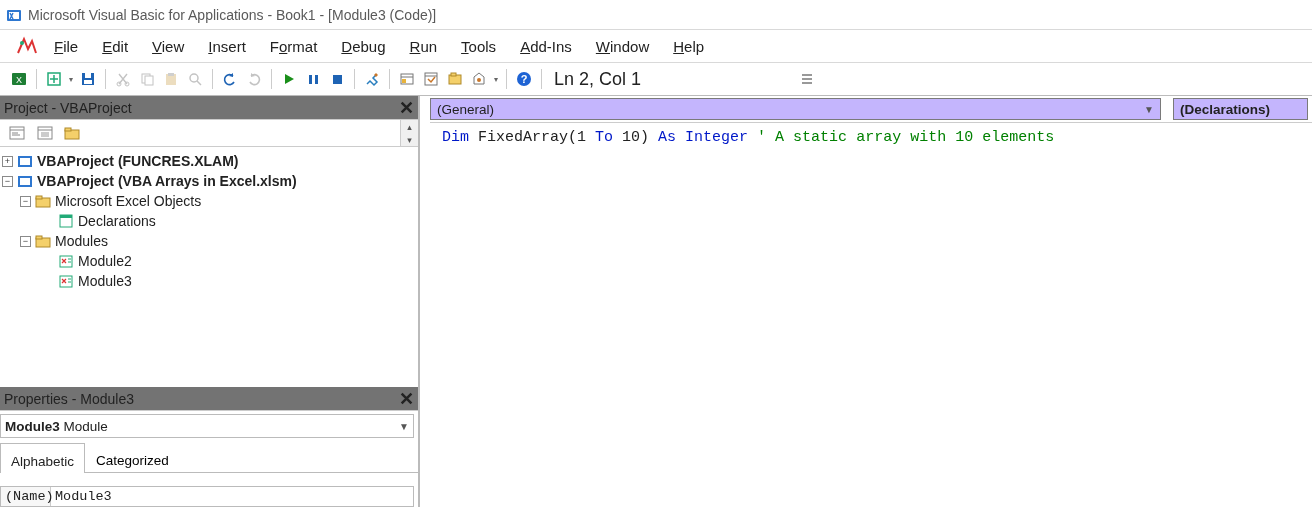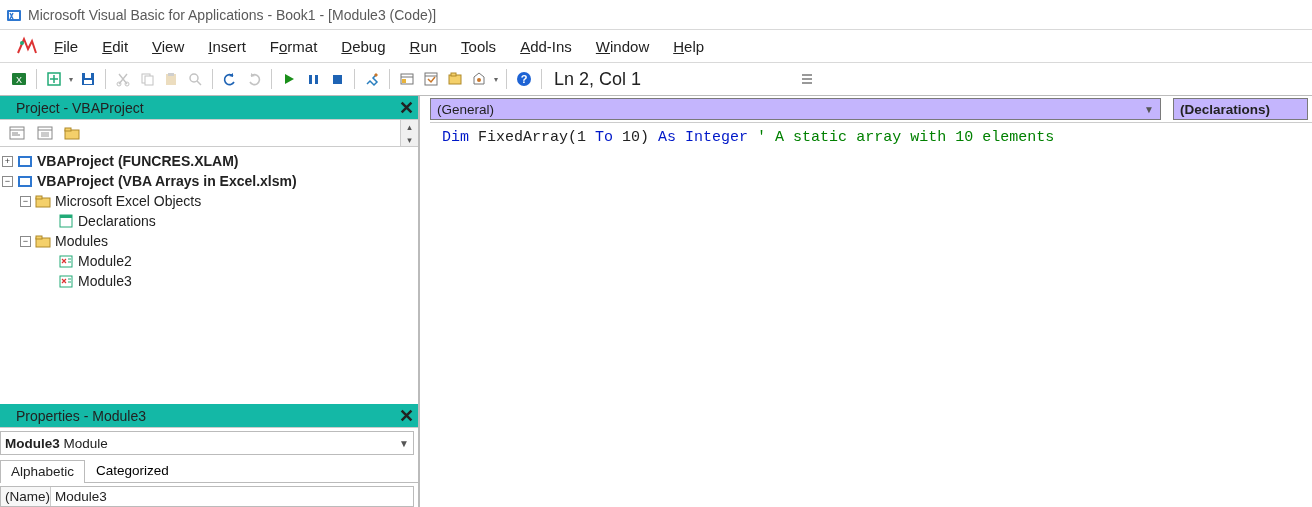--- a/index.html
+++ b/index.html
@@ -13,39 +13,39 @@
   .menubar .menu u { text-decoration: underline; }
   .toolbar { height:33px; display:flex; align-items:center; padding-left:8px; gap:2px; border-bottom:1px solid #bbb; background:#fff;}
   .toolbar .btn { width:22px; height:22px; display:flex; align-items:center; justify-content:center; border-radius:2px;}
   .toolbar .dd { width:8px; display:flex; align-items:center; justify-content:center; color:#666; font-size:8px;}
   .toolbar .sep { width:1px; height:20px; background:#ccc; margin:0 4px;}
   .toolbar .status { margin-left:6px; font-size:18px; color:#222;text-align:center;}
   .toolbar .end-grip { margin-left:auto; margin-right:500px; width:10px; height:28px; display:flex; flex-direction:column; justify-content:center; gap:2px;}
   .toolbar .end-grip span{ display:block; height:2px; background:#999;}
   .main { display:flex; height:calc(507px - 30px - 33px - 33px); }
   .left { width:420px; border-right:2px solid #bbb; display:flex; flex-direction:column;}
-  .panel-hd { background:#14b8a6; border-bottom:1px solid #ccc; height:24px; display:flex; align-items:center; padding-left:16px; position:relative; font-size:14px;}
+  .panel-hd { background:#737373; border-bottom:1px solid #ccc; height:24px; display:flex; align-items:center; padding-left:4px; position:relative; font-size:14px;}
   .panel-hd .close { position:absolute; right:4px; top:1px; font-weight:bold; font-size:18px; cursor:default;}
   .proj-tools { height:27px; border-bottom:1px solid #ccc; display:flex; align-items:center; padding-left:6px; gap:6px; position:relative;}
   .proj-tools .tbtn{ width:22px; height:20px; display:flex; align-items:center; justify-content:center;}
   .proj-tools .scroll-hint{position:absolute; right:0; top:0; bottom:0; width:18px; background:#f0f0f0; border-left:1px solid #ccc; display:flex; flex-direction:column;}
   .proj-tools .scroll-hint div{flex:1; display:flex; align-items:center; justify-content:center; font-size:9px; color:#555;}
   .tree { flex:1 1 auto; overflow:auto; padding:4px 2px; font-size:14px;}
   .tree .row{ display:flex; align-items:center; height:20px; gap:4px; white-space:nowrap;}
   .tree .tw{display:inline-block; width:11px; height:11px; border:1px solid #8a8a8a; font-size:9px; line-height:9px; text-align:center; color:#3a3a3a; background:#fff;}
   .tree .sp{display:inline-block;}
   .tree .lbl{}
   .tree .bold{font-weight:bold;}
   .props-hd{}
   .obj-row{ height:24px; border:1px solid #bbb; margin:3px 4px 0 0; display:flex; align-items:center; padding:0 4px; position:relative; font-size:13.5px;}
   .obj-row .dd-caret{position:absolute; right:4px; font-size:10px; color:#555;}
   .tabs{ display:flex; border-bottom:1px solid #bbb; margin-top:4px;}
-  .tabs .tab{ padding:3px 10px 4px; font-size:13.5px; border:1px solid #bbb; border-bottom:none; background:#fff; position:relative; top:1px;}
+  .tabs .tab{ padding:10px 10px 4px; font-size:13.5px; border:1px solid #bbb; border-bottom:none; background:#fff; position:relative; top:1px;}
   .tabs .tab:not(.active){ border-color:transparent; color:#000000; top:0;}
-  .grid{ border:1px solid #bbb; margin:3px 4px 0 0;}
+  .grid{ border:1px solid #bbb; margin:13px 4px 0 0;font-family:Liberation Mono, monospace;}
   .grid .grow{ display:flex; }
   .grid .gcell{ padding:2px 4px; font-size:13.5px;}
   .grid .gcell.k{ width:50px; border-right:1px solid #ccc; background:#f7f7f7;}
   .grid .gcell.v{ flex:1;}
   .right { flex:1; display:flex; flex-direction:column; margin-left:10px;}
   .combo-row{ height:26px; display:flex; gap:12px; align-items:center; padding-right:4px;}
   .combo{ height:22px; border:1px solid #7a7a7a; background:#c4b5fd; display:flex; align-items:center; font-size:13.5px; position:relative;}
   .combo .val{ padding:0 6px;}
   .combo .caret{ position:absolute; right:2px; top:2px; bottom:2px; width:18px; display:flex; align-items:center; justify-content:center; color:#555; font-size:10px;}
   .combo.obj{ flex:1; }

